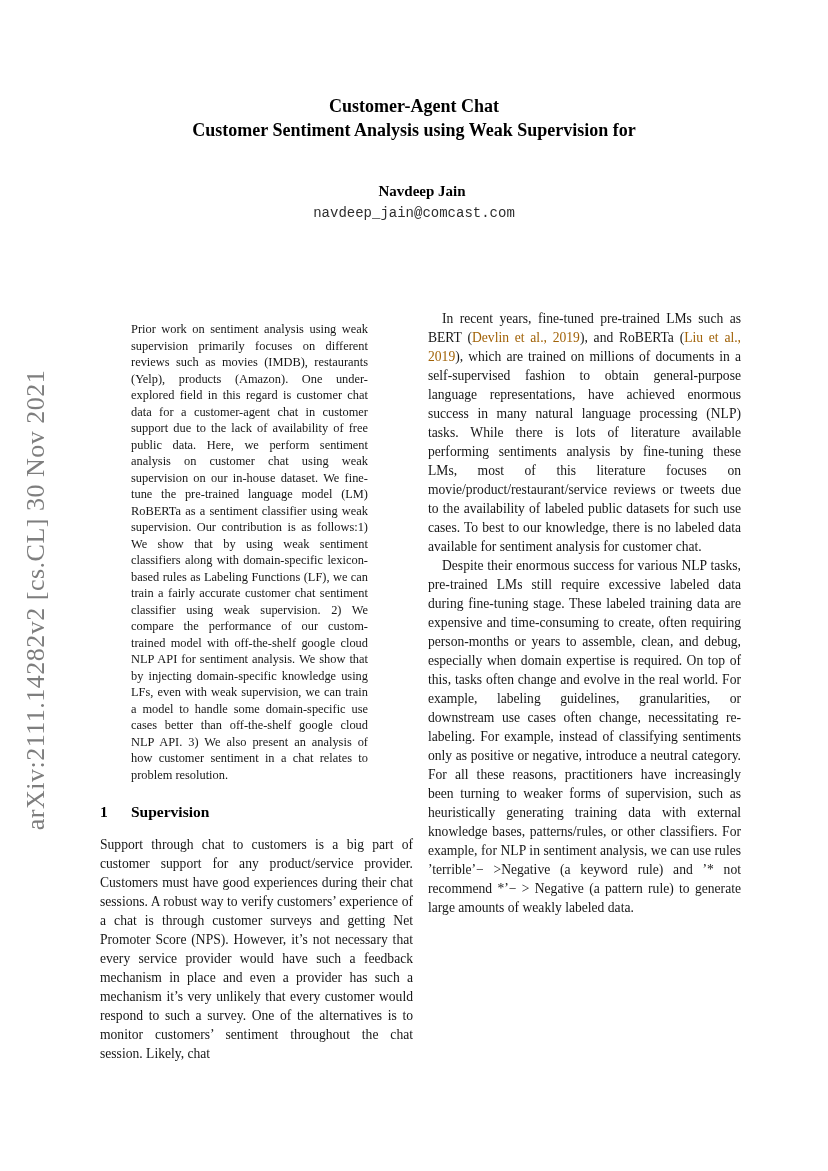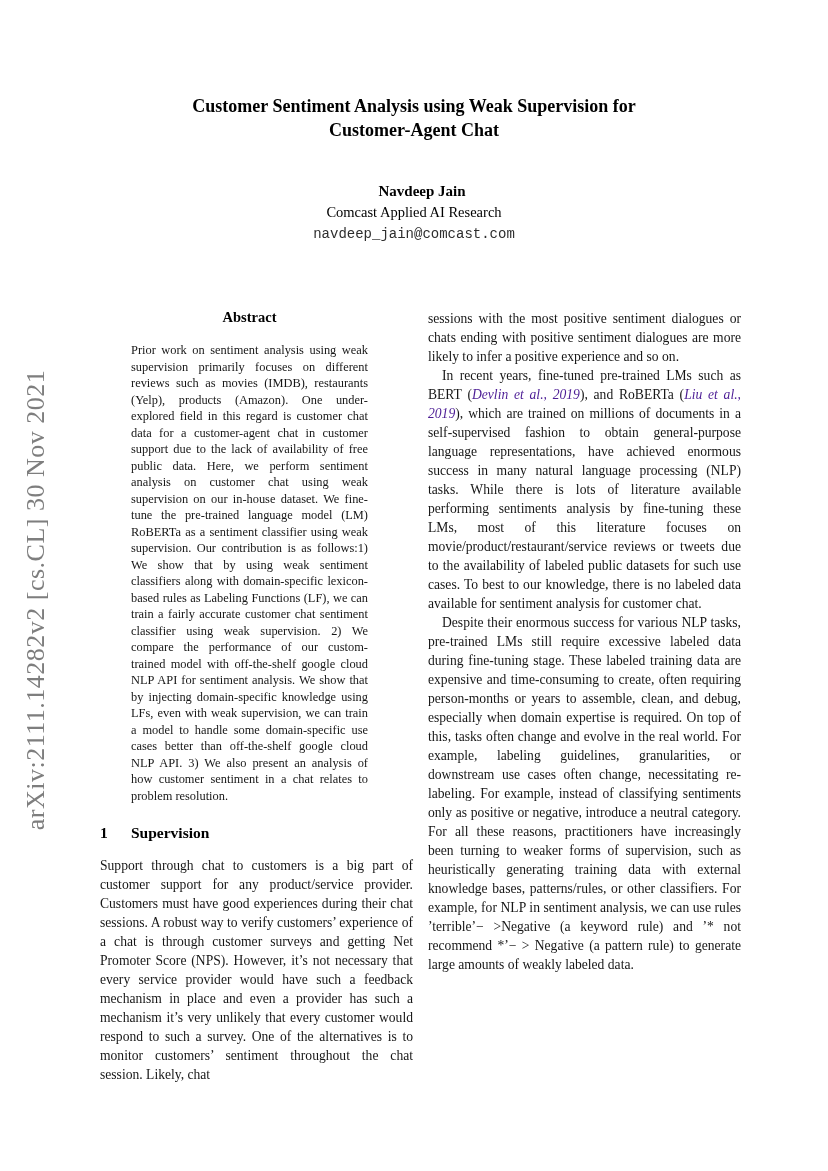--- a/index.html
+++ b/index.html
@@ -60,52 +60,49 @@
     margin:19px 0 14px 0;
     font-size:15.5px;font-weight:bold;line-height:19px;color:#000;
   }
   .section-number{width:31px;flex:0 0 31px;}
   .body-par{
     margin:0;
     font-size:13.6px;line-height:19px;
     text-align:justify;
   }
   .body-par.indent{text-indent:14px;}
-  .cite{color:#4c1d95;font-style:italic;}
+  .cite{color:#a16207;}
 </style>
 </head>
 <body>
 
 <div class="page">
 
   <div class="watermark">arXiv:2111.14282v2 [cs.CL] 30 Nov 2021</div>
 
   <div class="header">
+    <div class="title-line">Customer-Agent Chat</div>
     <div class="title-line">Customer Sentiment Analysis using Weak Supervision for</div>
-    <div class="title-line">Customer-Agent Chat</div>
     <div class="author">Navdeep Jain</div>
-    <div class="affiliation">Comcast Applied AI Research</div>
     <div class="email">navdeep_jain@comcast.com</div>
   </div>
 
   <div class="columns">
 
     <div class="col">
-      <div class="abstract-heading">Abstract</div>
       <p class="abstract-body">Prior work on sentiment analysis using weak supervision primarily focuses on different reviews such as movies (IMDB), restaurants (Yelp), products (Amazon). One under-explored field in this regard is customer chat data for a customer-agent chat in customer support due to the lack of availability of free public data. Here, we perform sentiment analysis on customer chat using weak supervision on our in-house dataset. We fine-tune the pre-trained language model (LM) RoBERTa as a sentiment classifier using weak supervision. Our contribution is as follows:1) We show that by using weak sentiment classifiers along with domain-specific lexicon-based rules as Labeling Functions (LF), we can train a fairly accurate customer chat sentiment classifier using weak supervision. 2) We compare the performance of our custom-trained model with off-the-shelf google cloud NLP API for sentiment analysis. We show that by injecting domain-specific knowledge using LFs, even with weak supervision, we can train a model to handle some domain-specific use cases better than off-the-shelf google cloud NLP API. 3) We also present an analysis of how customer sentiment in a chat relates to problem resolution.</p>
 
       <div class="section-heading">
         <span class="section-number">1</span>
         <span>Supervision</span>
       </div>
       <p class="body-par">Support through chat to customers is a big part of customer support for any product/service provider. Customers must have good experiences during their chat sessions. A robust way to verify customers’ experience of a chat is through customer surveys and getting Net Promoter Score (NPS). However, it’s not necessary that every service provider would have such a feedback mechanism in place and even a provider has such a mechanism it’s very unlikely that every customer would respond to such a survey. One of the alternatives is to monitor customers’ sentiment throughout the chat session. Likely, chat</p>
     </div>
 
     <div class="col">
-      <p class="body-par">sessions with the most positive sentiment dialogues or chats ending with positive sentiment dialogues are more likely to infer a positive experience and so on.</p>
 
       <p class="body-par indent"><span>In recent years, fine-tuned pre-trained LMs such as BERT (</span><span class="cite">Devlin et al., 2019</span><span>), and RoBERTa (</span><span class="cite">Liu et al., 2019</span><span>), which are trained on millions of documents in a self-supervised fashion to obtain general-purpose language representations, have achieved enormous success in many natural language processing (NLP) tasks. While there is lots of literature available performing sentiments analysis by fine-tuning these LMs, most of this literature focuses on movie/product/restaurant/service reviews or tweets due to the availability of labeled public datasets for such use cases. To best to our knowledge, there is no labeled data available for sentiment analysis for customer chat.</span></p>
 
       <p class="body-par indent">Despite their enormous success for various NLP tasks, pre-trained LMs still require excessive labeled data during fine-tuning stage. These labeled training data are expensive and time-consuming to create, often requiring person-months or years to assemble, clean, and debug, especially when domain expertise is required. On top of this, tasks often change and evolve in the real world. For example, labeling guidelines, granularities, or downstream use cases often change, necessitating re-labeling. For example, instead of classifying sentiments only as positive or negative, introduce a neutral category. For all these reasons, practitioners have increasingly been turning to weaker forms of supervision, such as heuristically generating training data with external knowledge bases, patterns/rules, or other classifiers. For example, for NLP in sentiment analysis, we can use rules ’terrible’− &gt;Negative (a keyword rule) and ’* not recommend *’− &gt; Negative (a pattern rule) to generate large amounts of weakly labeled data.</p>
 
     </div>
 
   </div>
 
 </div>

